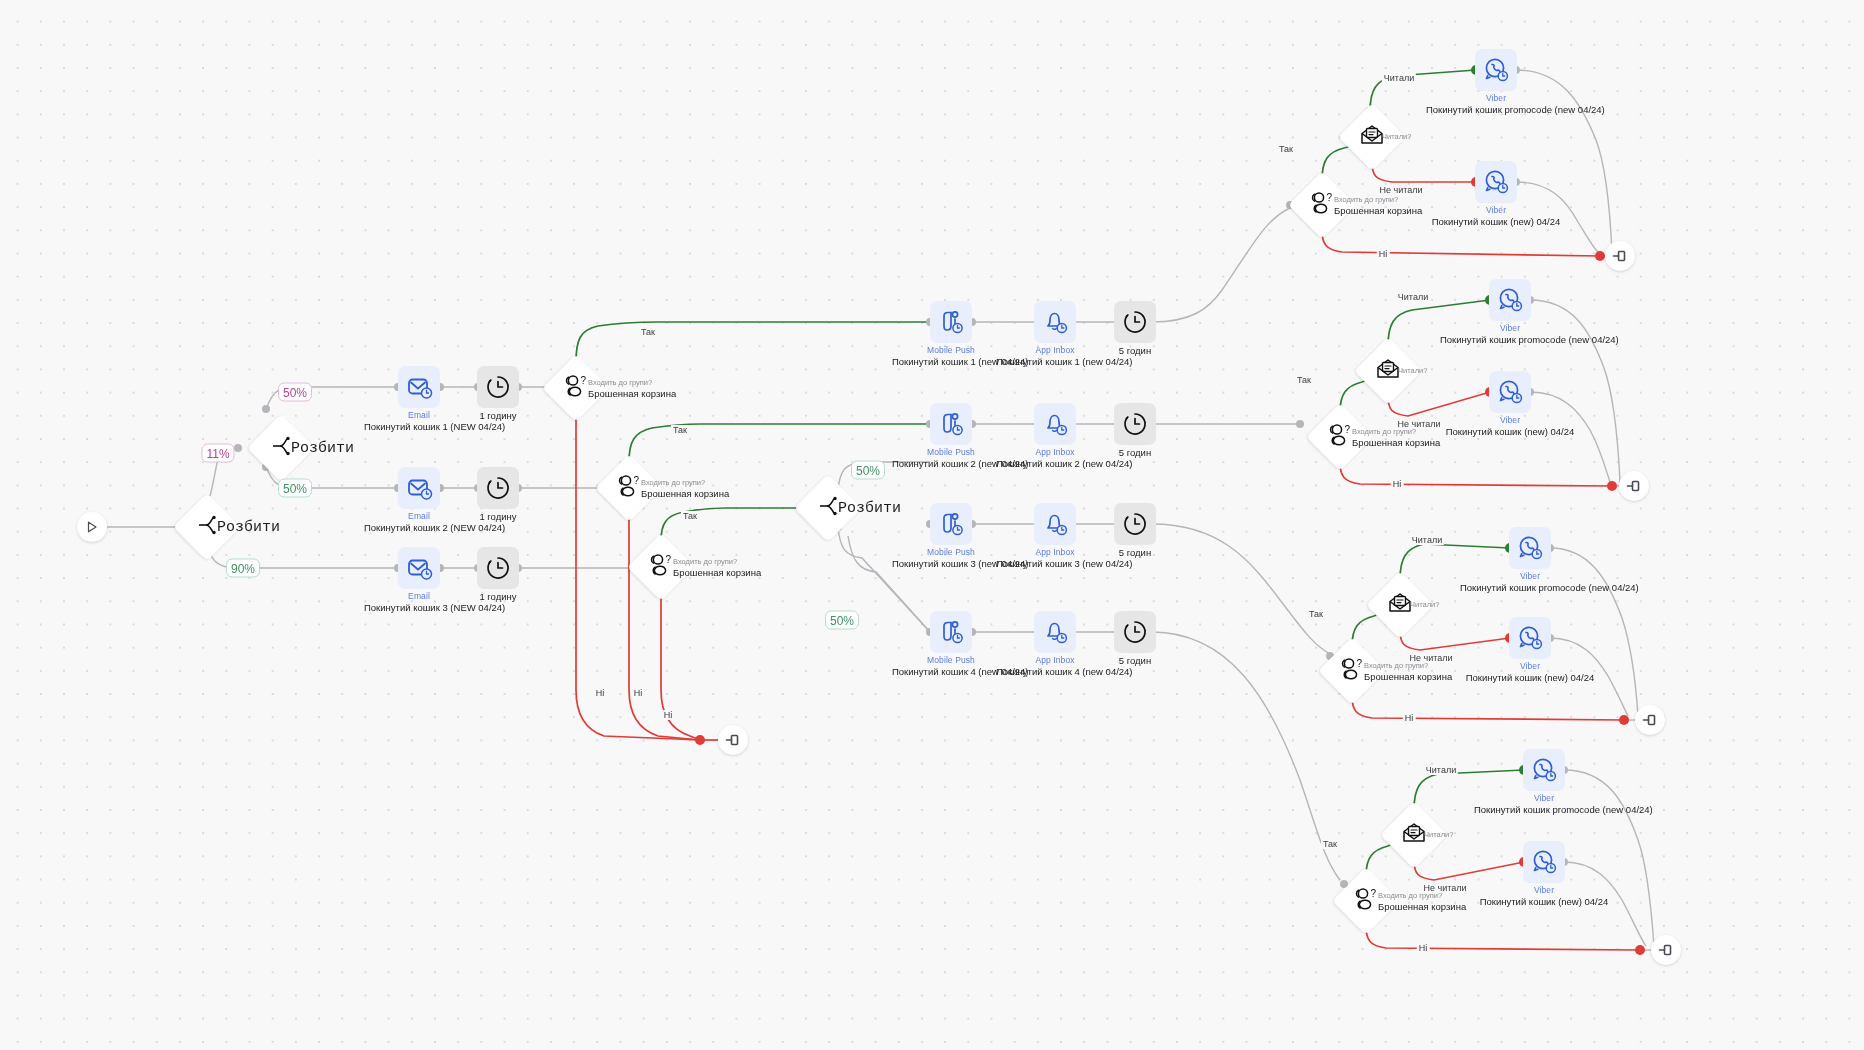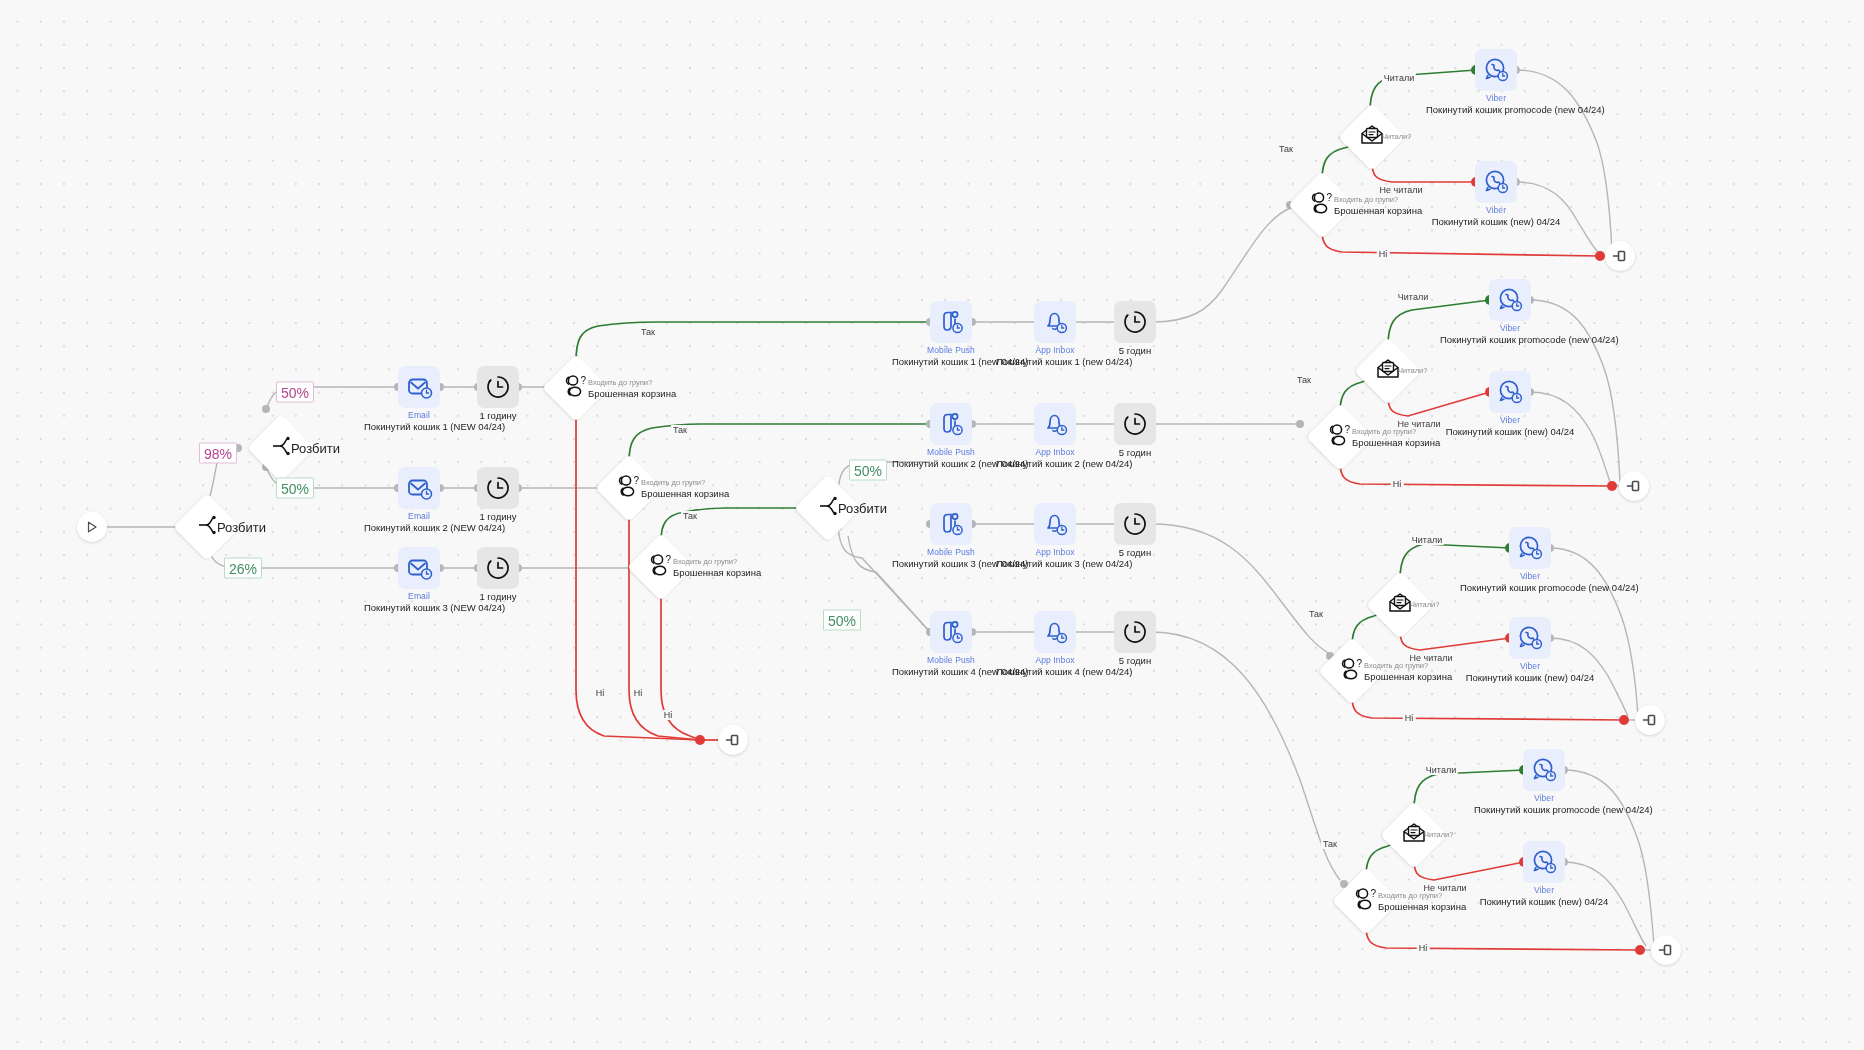--- a/index.html
+++ b/index.html
@@ -38,28 +38,28 @@
         display:flex;align-items:center;justify-content:center;}
 
   
   .type-label{position:absolute;left:50%;transform:translateX(-50%);
      top:44px;font-size:8.5px;color:#5b7ce0;white-space:nowrap;letter-spacing:.1px;}
   .name-label{position:absolute;left:50%;transform:translateX(-50%);
      top:55px;font-size:9.5px;color:#1d1d1f;white-space:nowrap;text-align:center;line-height:11px;}
   .under-label{position:absolute;left:50%;transform:translateX(-50%);
      top:44px;font-size:9.5px;color:#1d1d1f;white-space:nowrap;text-align:center;}
   .side-label{position:absolute;left:34px;top:50%;transform:translateY(-50%);
-     font-size:13px;color:#1d1d1f;white-space:nowrap;}
+     font-size:15px;color:#1d1d1f;white-space:nowrap;font-family:Liberation Mono, monospace;}
   .cond-side{position:absolute;left:36px;top:50%;transform:translateY(-50%);white-space:nowrap;}
   .cond-side .q{font-size:7.5px;color:#8a8a90;line-height:10px;}
   .cond-side .v{font-size:9.5px;color:#1d1d1f;font-weight:normal;line-height:11px;}
 
   
   .chip{position:absolute;transform:translate(-50%,-50%);
-     font-size:14px;padding:1.5px 4px;border-radius:1px;background:#fff;white-space:nowrap;}
+     font-size:12px;padding:1.5px 4px;border-radius:6px;background:#fff;white-space:nowrap;}
   .chip.pink{color:#b4468f;border:1px solid #e3bcd6;}
   .chip.green{color:#3f8f63;border:1px solid #b7ddc6;}
 
   
   .etext{position:absolute;transform:translate(-50%,-50%);
      font-size:9px;color:#3a3a3e;background:#f8f8f9;padding:0 2px;white-space:nowrap;}
 
   
 </style>
 </head>
@@ -279,22 +279,22 @@
     <svg width="22" height="22" viewBox="0 0 22 22">
       <path d="M3 11 H10" stroke="#111" stroke-width="1.6" fill="none"></path>
       <path d="M10 11 C14 11 15 6 17 4" stroke="#111" stroke-width="1.6" fill="none"></path>
       <path d="M10 11 C14 11 15 16 17 18" stroke="#111" stroke-width="1.6" fill="none"></path>
       <circle cx="18" cy="3.5" r="1.7" fill="#111"></circle>
           <circle cx="18" cy="18.5" r="1.7" fill="#111"></circle>
     </svg>
   </div>
   <div class="side-label">Розбити</div>
 </div>
-<div class="chip pink" style="left:218px;top:453px">98%</div>
-<div class="chip green" style="left:243px;top:568px">26%</div>
+<div class="chip pink" style="left:218px;top:453px">11%</div>
+<div class="chip green" style="left:243px;top:568px">90%</div>
 
 <div class="dia-wrap" style="left:281px;top:448px">
   <div class="dia"></div>
   <div class="dia-ico">
     <svg width="22" height="22" viewBox="0 0 22 22">
       <path d="M3 11 H10" stroke="#111" stroke-width="1.6" fill="none"></path>
       <path d="M10 11 C14 11 15 6 17 4" stroke="#111" stroke-width="1.6" fill="none"></path>
       <path d="M10 11 C14 11 15 16 17 18" stroke="#111" stroke-width="1.6" fill="none"></path>
       <circle cx="18" cy="3.5" r="1.7" fill="#111"></circle>
           <circle cx="18" cy="18.5" r="1.7" fill="#111"></circle>

